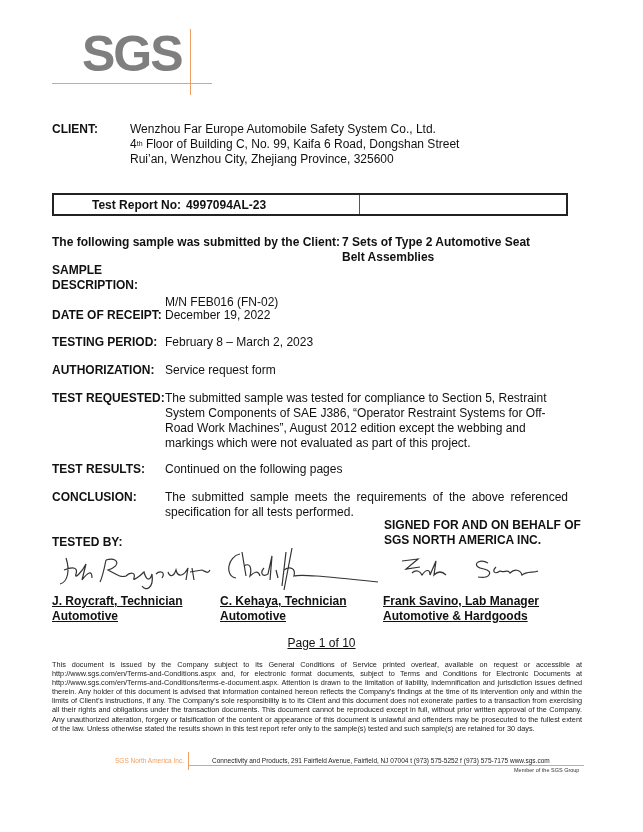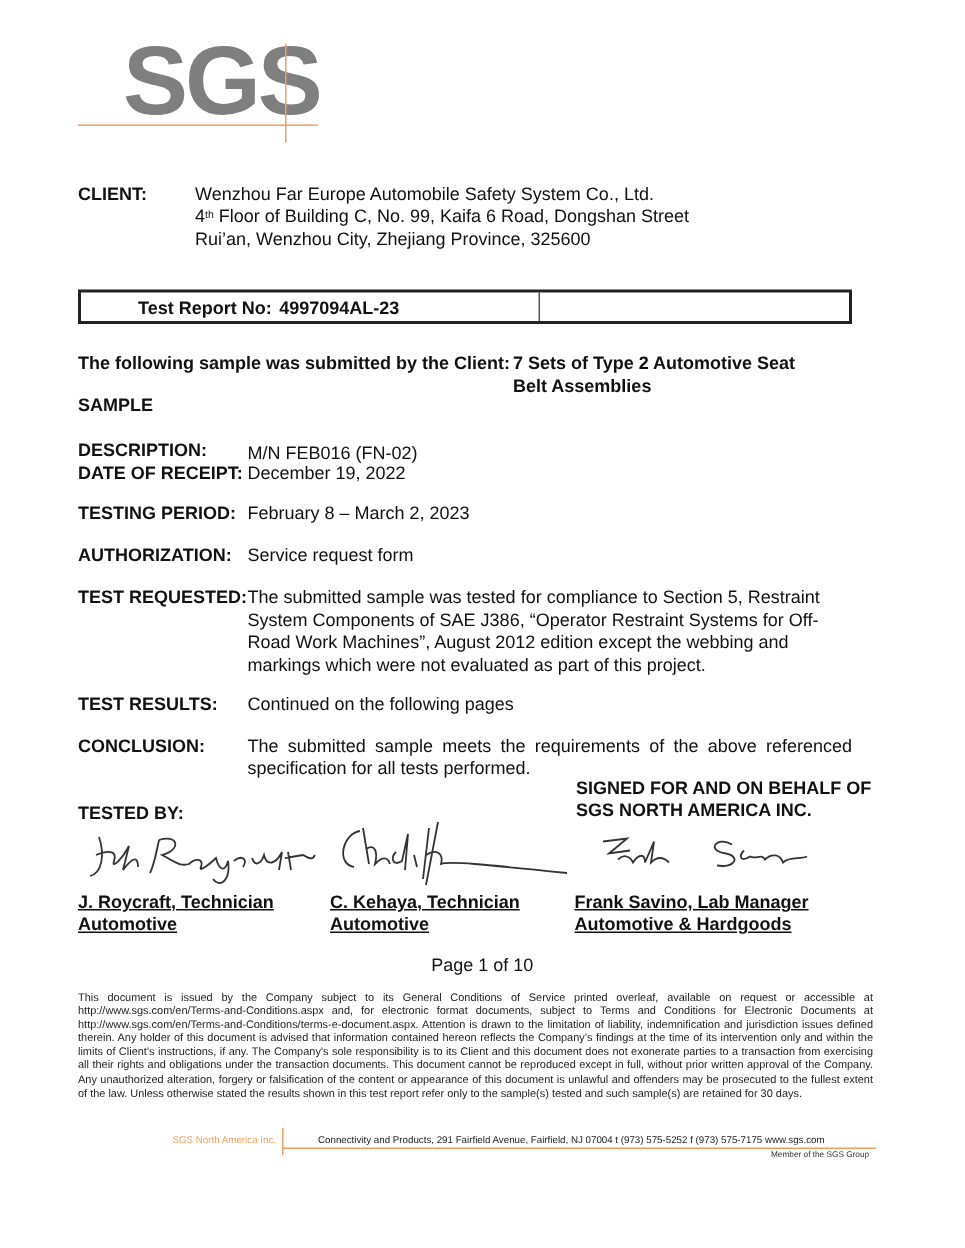--- a/index.html
+++ b/index.html
@@ -1,21 +1,21 @@
 <!DOCTYPE html>
 <html><head>
 <meta charset="utf-8">
 <style>
   html, body { margin: 0; padding: 0; background: #ffffff; }
   body { width: 643px; height: 832px; position: relative; overflow: hidden;
          font-family: "Liberation Sans", sans-serif; color: #111; }
   .abs { position: absolute; }
   
   .logo-text { left: 82px; top: 24px; font-family: "Liberation Sans", sans-serif; font-weight: bold;
-               font-size: 65px; letter-spacing: -2px; color: #7f7f7f; line-height: 60px; }
+               font-size: 50px; letter-spacing: -2px; color: #7f7f7f; line-height: 60px; }
   .logo-hline { left: 52px; top: 83px; width: 160px; height: 1px; background: #f0a060; }
   .logo-vline { left: 190px; top: 29px; width: 1px; height: 66px; background: #f0a060; }
 
   .lbl { font-weight: bold; font-size: 12px; }
   .client-label { left: 52px; top: 122px; }
   .client-lines { left: 130px; top: 122px; font-size: 12px; line-height: 15px; }
   .client-lines div { white-space: nowrap; }
   sup { font-size: 7px; vertical-align: top; position: relative; top: -1px; }
 
   .report-box { left: 52px; top: 193px; width: 516px; height: 23px; border: 2px solid #222;
@@ -30,21 +30,21 @@
 
   .row-label { left: 52px; font-weight: bold; font-size: 12px; line-height: 15px; }
   .row-val { font-size: 12px; line-height: 15px; }
 
   .para { left: 165px; width: 403px; font-size: 12px; line-height: 15px; }
   .justify { text-align: justify; }
 
   .signed { left: 384px; top: 518px; font-weight: bold; font-size: 12px; line-height: 15px; }
   .sig-name { font-weight: bold; font-size: 12px; line-height: 15px; text-decoration: underline; }
 
-  .page-num { left: 0; width: 643px; top: 636px; text-align: center; font-size: 12px; }
+  .page-num { left: 0; width: 643px; top: 636px; text-align: center; font-size: 12px; text-decoration: underline; }
   .disclaimer { left: 52px; top: 660px; width: 530px; font-size: 7.3px; line-height: 9.1px;
                 text-align: justify; color: #222; font-family: "Liberation Sans", sans-serif; }
 
   .footer-left { left: 115px; top: 757px; font-size: 6.5px; color: #f0a060; }
   .footer-vline { left: 188px; top: 752px; width: 1px; height: 18px; background: #f0a060; }
   .footer-hline { left: 188px; top: 765px; width: 396px; height: 1px; background: #f0a060; }
   .footer-addr { left: 212px; top: 757px; font-size: 6.5px; color: #222; white-space: nowrap; }
   .footer-member { left: 514px; top: 767px; font-size: 5.5px; color: #333; }
   .sig svg { overflow: visible; }
 </style>
@@ -69,21 +69,21 @@
   </div>
 </div>
 
 <div class="abs submitted">The following sample was submitted by the Client:</div>
 <div class="abs submitted-val">
   <div style="padding-left:20px">7 Sets of Type 2 Automotive Seat</div>
   <div style="padding-left:20px">Belt Assemblies</div>
 </div>
 
 <div class="abs row-label" style="top:263px">SAMPLE</div>
-<div class="abs row-label" style="top:293px">DESCRIPTION:</div>
+<div class="abs row-label" style="top:278px">DESCRIPTION:</div>
 <div class="abs row-val" style="left:165px; top:295px">M/N FEB016 (FN-02)</div>
 
 <div class="abs row-label" style="top:308px">DATE OF RECEIPT:</div>
 <div class="abs row-val" style="left:165px; top:308px">December 19, 2022</div>
 
 <div class="abs row-label" style="top:335px">TESTING PERIOD:</div>
 <div class="abs row-val" style="left:165px; top:335px">February 8 – March 2, 2023</div>
 
 <div class="abs row-label" style="top:363px">AUTHORIZATION:</div>
 <div class="abs row-val" style="left:165px; top:363px">Service request form</div>

